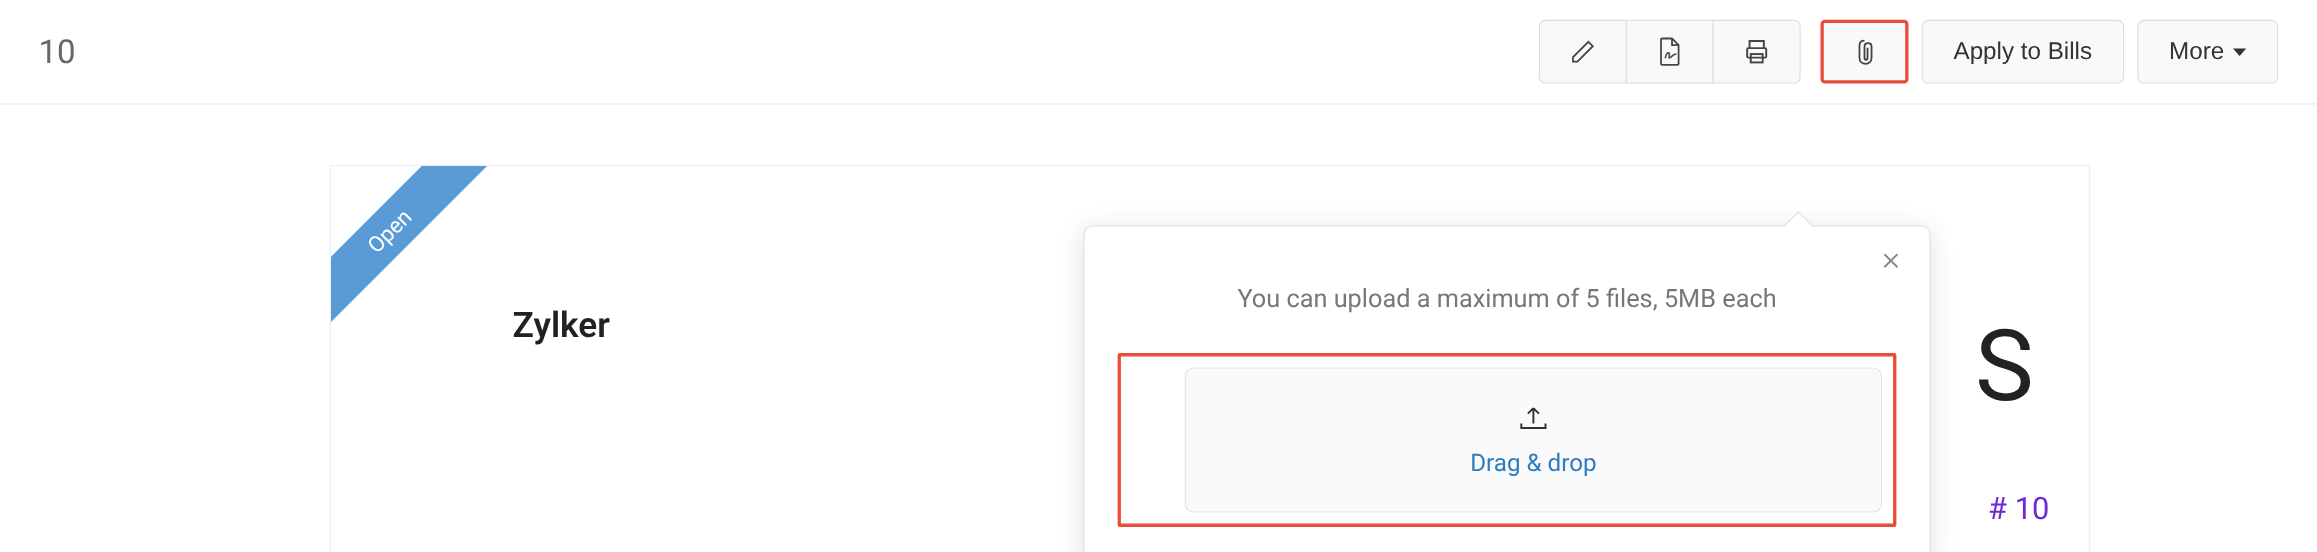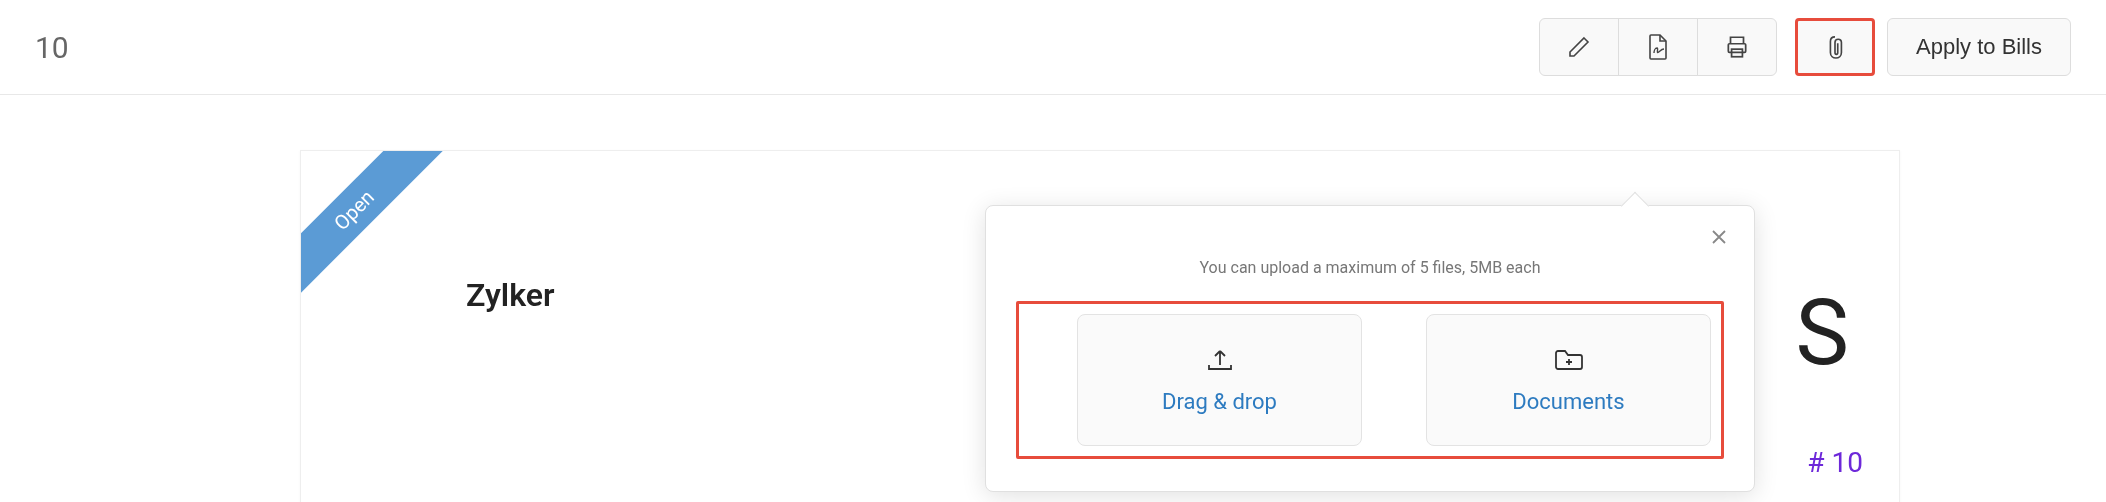--- a/index.html
+++ b/index.html
@@ -195,23 +195,23 @@
       width: 30px;
       height: 30px;
       display: flex;
       align-items: center;
       justify-content: center;
     }
     
     .popover-help {
       text-align: center;
       color: #777;
-      font-size: 16px;
+      font-size: 23px;
       margin-top: 24px;
-      margin-bottom: 24px;
+      margin-bottom: 36px;
     }
     
     .upload-options {
       display: flex;
       gap: 16px;
       border: 3px solid #e74c3c;
       padding: 10px;
       border-radius: 2px;
     }
     
@@ -271,20 +271,24 @@
       </div>
     </div>
     <div class="icon-button highlighted">
       <svg width="22" height="26" viewBox="0 0 24 28" fill="none" stroke="#444" stroke-width="1.8">
         <path d="M12 3c-3 0-5 2-5 5v12c0 4 3 6 6 6s6-2 6-6V9c0-2-1.5-3.5-3.5-3.5S12 7 12 9v11c0 1 0.5 2 1.5 2s1.5-1 1.5-2V10"></path>
       </svg>
     </div>
     <button class="text-button">
       <span>Apply to Bills</span>
     </button>
+    <button class="text-button">
+      <span>More</span>
+      <span class="caret-down"></span>
+    </button>
   </div>
 </div>
 
 <div class="content-area">
   <div class="document-card">
     <div class="ribbon">
       <div class="ribbon-band">Open</div>
     </div>
     <div class="vendor-name">Zylker</div>
     <div class="right-letter">S</div>
@@ -302,22 +306,15 @@
     </div>
     <div class="popover-help">You can upload a maximum of 5 files, 5MB each</div>
     <div class="upload-options">
       <div class="upload-option">
         <svg class="upload-icon" width="30" height="26" viewBox="0 0 30 26" fill="none" stroke="#333" stroke-width="1.8">
           <path d="M15 18V4M15 4l-5 5M15 4l5 5"></path>
           <path d="M4 18v4h22v-4"></path>
         </svg>
         <div class="upload-option-label">Drag &amp; drop</div>
       </div>
-      <div class="upload-option">
-        <svg class="upload-icon" width="32" height="26" viewBox="0 0 32 26" fill="none" stroke="#333" stroke-width="1.8">
-          <path d="M3 6a2 2 0 0 1 2-2h7l3 4h12a2 2 0 0 1 2 2v10a2 2 0 0 1-2 2H5a2 2 0 0 1-2-2V6z"></path>
-          <path d="M16 12v6M13 15h6"></path>
-        </svg>
-        <div class="upload-option-label">Documents</div>
-      </div>
     </div>
   </div>
 </div>
 
 </body></html>

